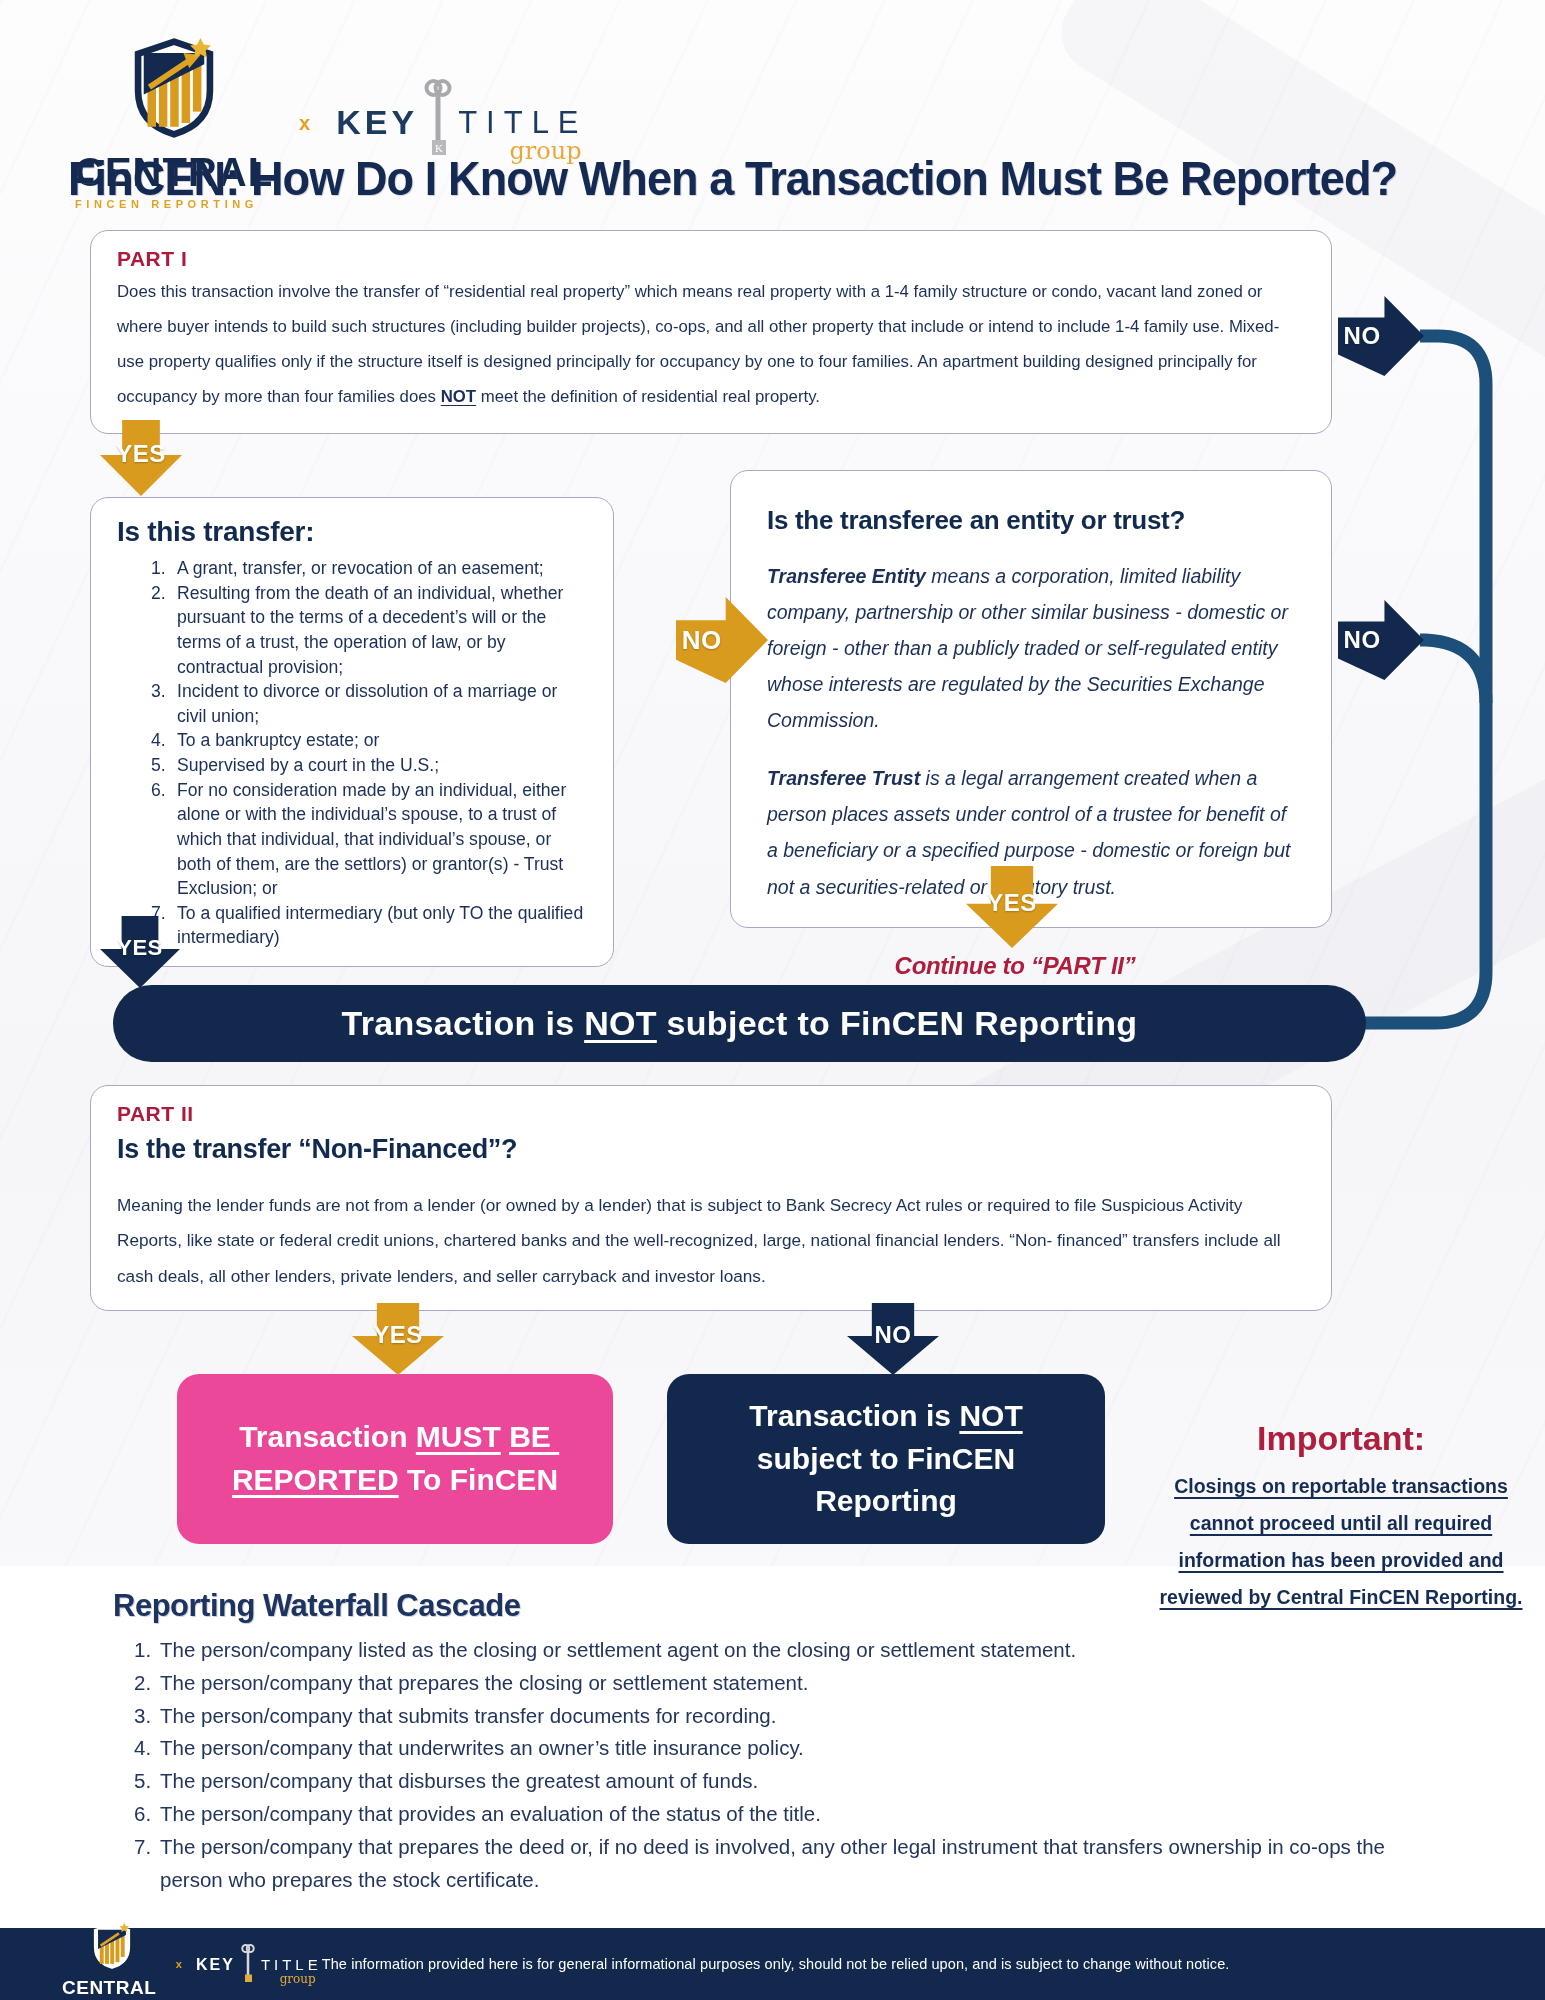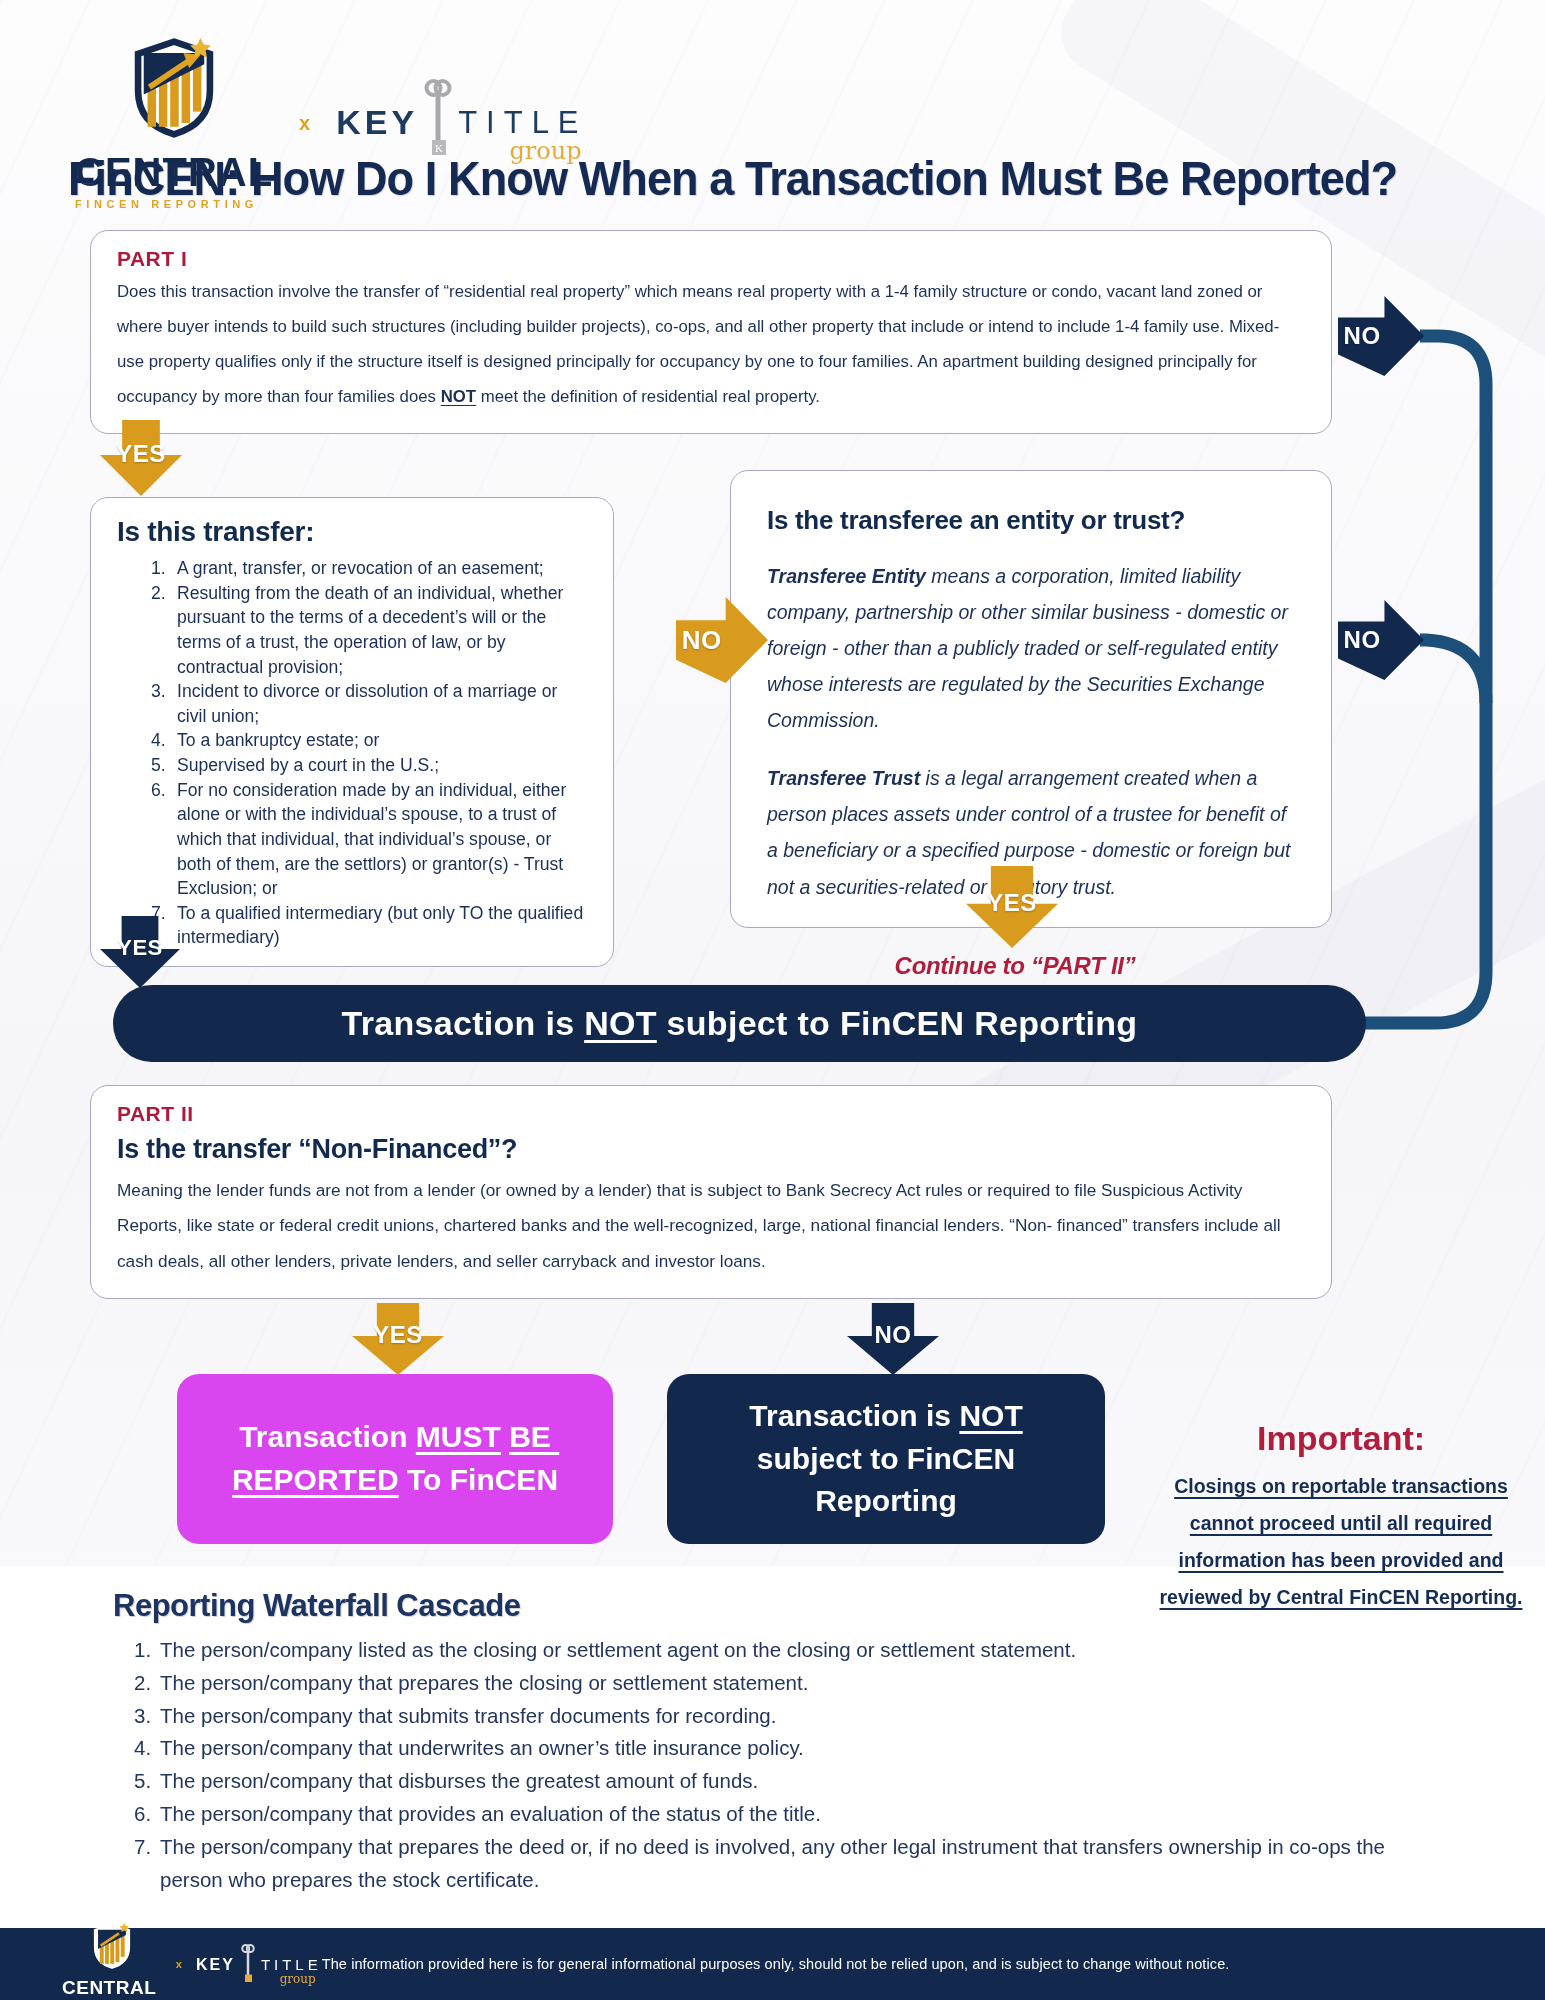--- a/index.html
+++ b/index.html
@@ -62,21 +62,21 @@
   .transfer-list li { position:relative; counter-increment:tr; font-size:17.6px; line-height:1.4; color:#1b2f58; padding-left:26px; }
   .transfer-list li::before { content:counter(tr)"."; position:absolute; left:0; }
 
   .transferee-box { left:730px; top:470px; width:602px; min-height:398px; padding:34px 30px 22px 36px; }
   .transferee-box .box-heading { font-size:26px; }
   .transferee-para { font-style:italic; font-size:19.5px; line-height:1.85; color:#1b2f58; margin-top:22px; }
   .term { font-weight:bold; }
 
   .part2-box { left:90px; top:1085px; width:1242px; min-height:214px; padding:16px 26px 16px; }
   .part2-heading { color:#122a4e; font-size:27px; font-weight:bold; margin-top:8px; letter-spacing:-0.3px; }
-  .part2-text { font-size:17.2px; line-height:2.05; margin-top:8px; }
+  .part2-text { font-size:17.2px; line-height:2.05; margin-top:23px; }
 
   
   .arrow { position:absolute; z-index:4; }
   .arrow .shape { position:absolute; inset:0; }
   .arrow.gold .shape { background:#d89b1e; }
   .arrow.navy .shape { background:#12294d; }
   .arr-down .shape { clip-path:polygon(27% 0, 73% 0, 73% 46%, 100% 46%, 50% 100%, 0 46%, 27% 46%); }
   .arr-right .shape { clip-path:polygon(0 27%, 54% 27%, 54% 0, 100% 50%, 54% 100%, 0 73%); }
   .arrow .lbl {
     position:absolute; color:#fff; font-weight:bold; font-size:24px; letter-spacing:0.5px;
@@ -99,21 +99,21 @@
   }
   .u { text-decoration:underline; text-underline-offset:5px; text-decoration-thickness:2.5px; }
   .banner span, .outcome span { white-space:pre-wrap; }
 
   
   .outcome {
     position:absolute; z-index:3; top:1374px; height:170px; border-radius:22px;
     display:flex; align-items:center; justify-content:center; text-align:center;
     color:#fff; font-size:30px; font-weight:bold; line-height:1.42; padding:0 30px;
   }
-  .outcome-must { left:177px; width:436px; background:#d946ef; }
+  .outcome-must { left:177px; width:436px; background:#ec4899; }
   .outcome-not { left:667px; width:438px; background:#12294d; }
 
   .important-block { position:absolute; z-index:3; left:1143px; top:1372px; width:396px; text-align:center; }
   .important-label { color:#b01e3e; font-size:34px; font-weight:bold; margin-bottom:10px;margin-top:47px; }
   .important-text {
     color:#152c55; font-size:19.5px; font-weight:bold; line-height:1.9;
     text-decoration:underline; text-underline-offset:4px; text-decoration-thickness:2px;
   }
 
   

